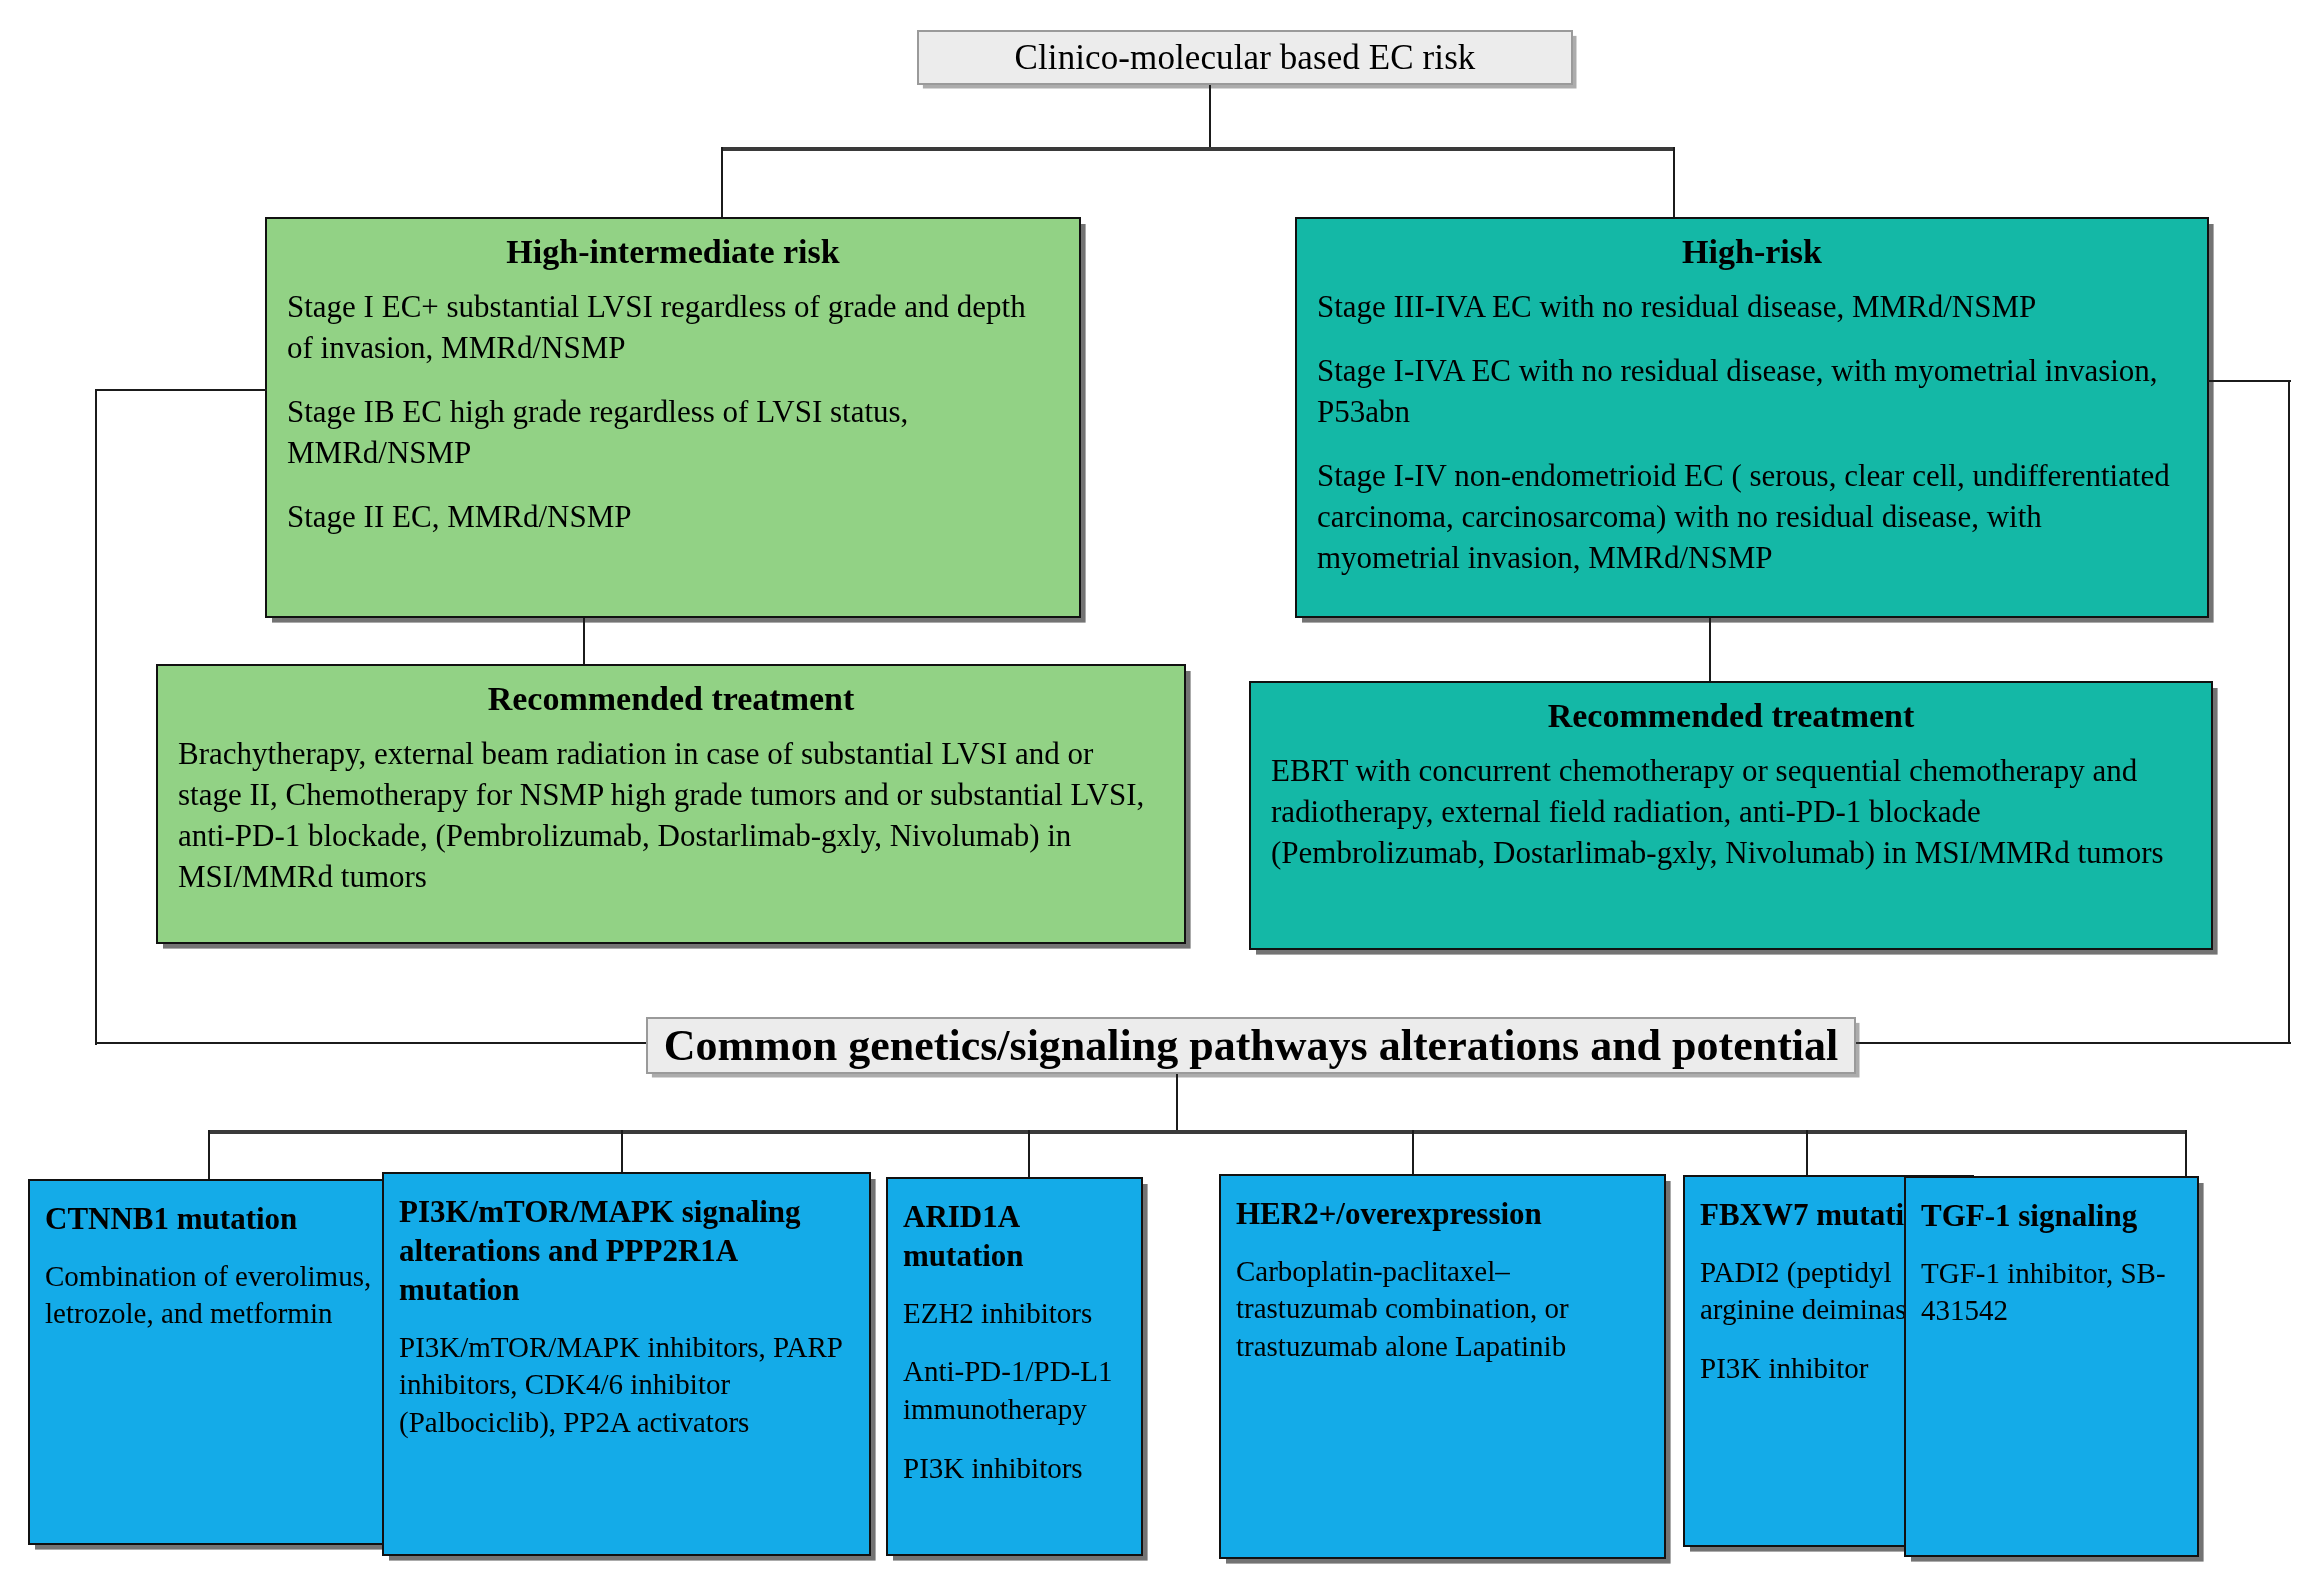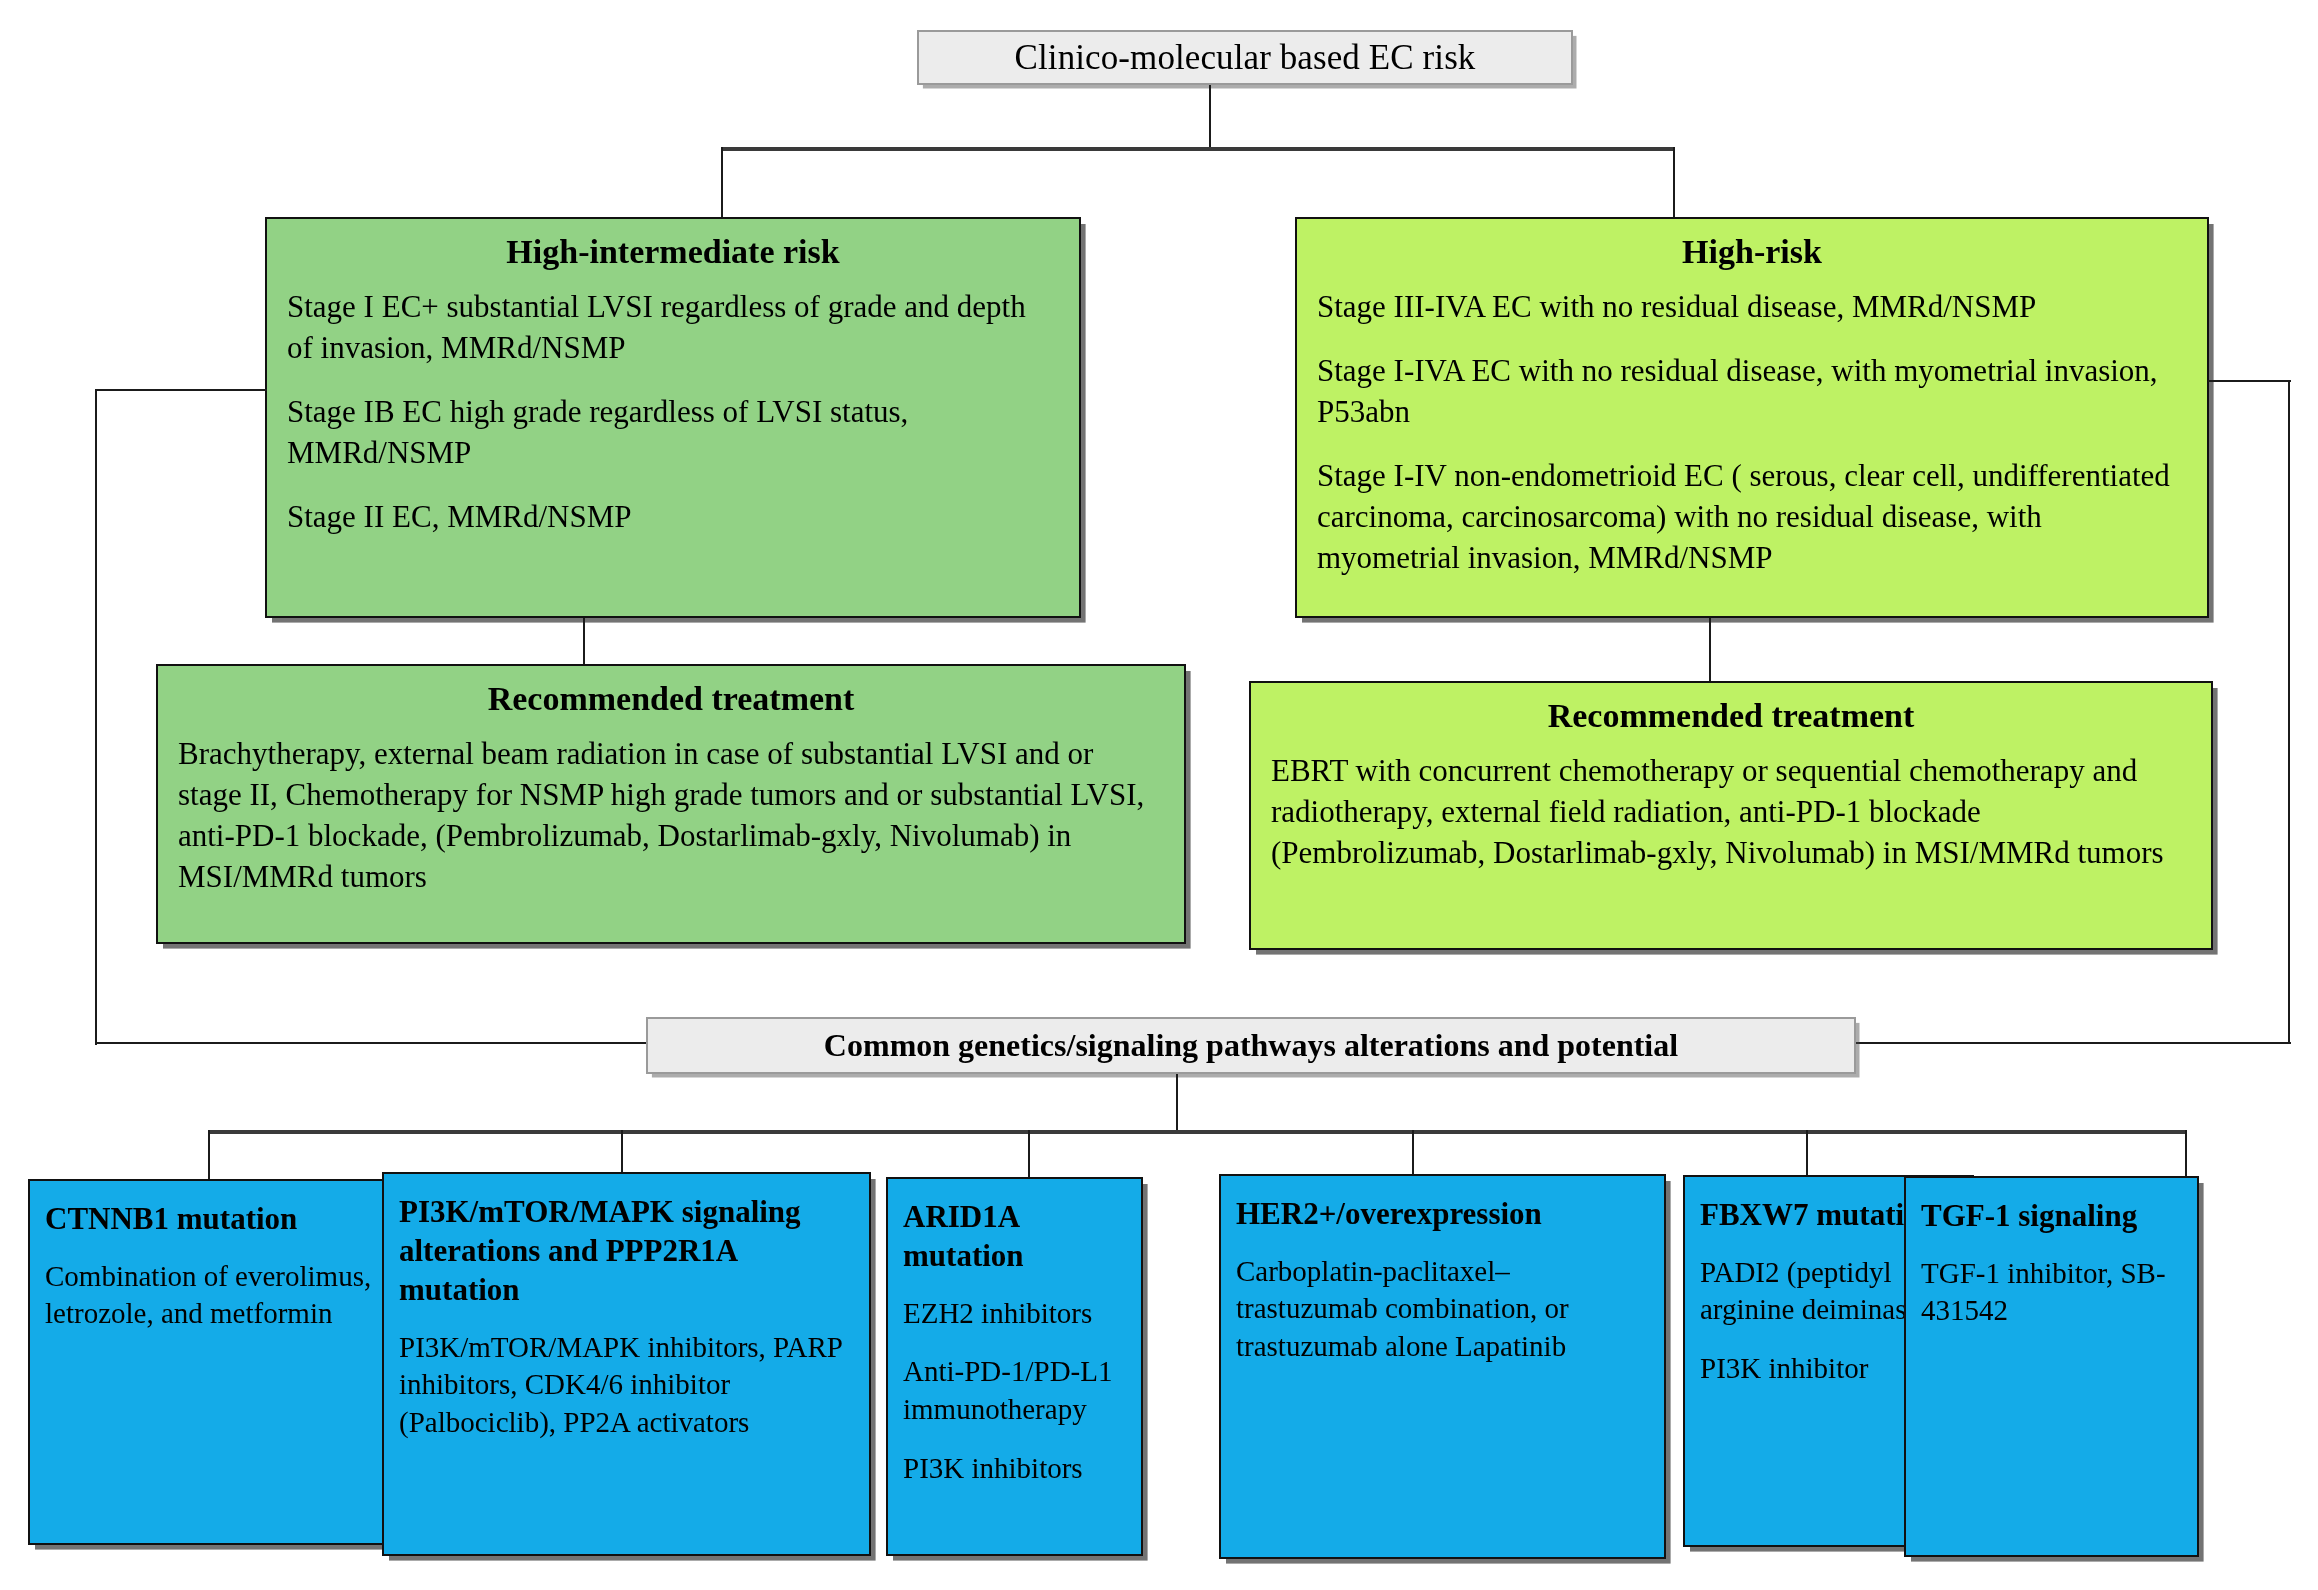--- a/index.html
+++ b/index.html
@@ -35,27 +35,27 @@
     align-items: center;
     justify-content: center;
   }
   .hdr-title {
     font-size: 35px;
     font-weight: 400;
     letter-spacing: 0.1px;
     white-space: nowrap;
   }
   .gray-bar-title {
-    font-size: 32px;
+    font-size: 44px;
     font-weight: 700;
     white-space: nowrap;
     text-align: center;
   }
   .green { background: #92d285; }
-  .orange { background: #bef264; }
+  .orange { background: #14b8a6; }
   .blue   { background: #14abe8; }
 
   .box-title {
     text-align: center;
     font-weight: 700;
     font-size: 34px;
     line-height: 1.05;
     margin: 15px 0 17.5px 0;
   }
   .box-body {

